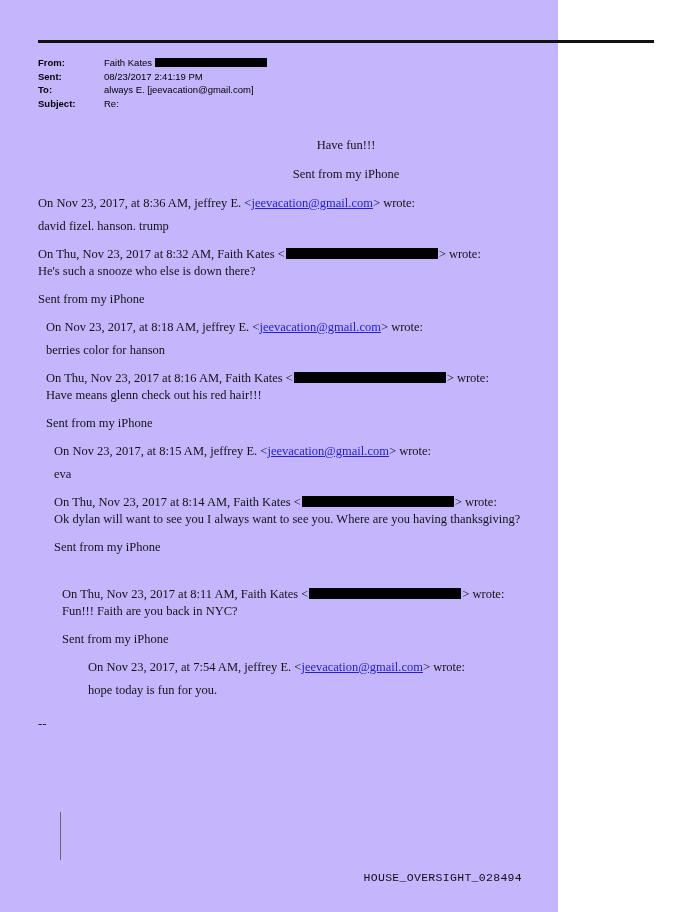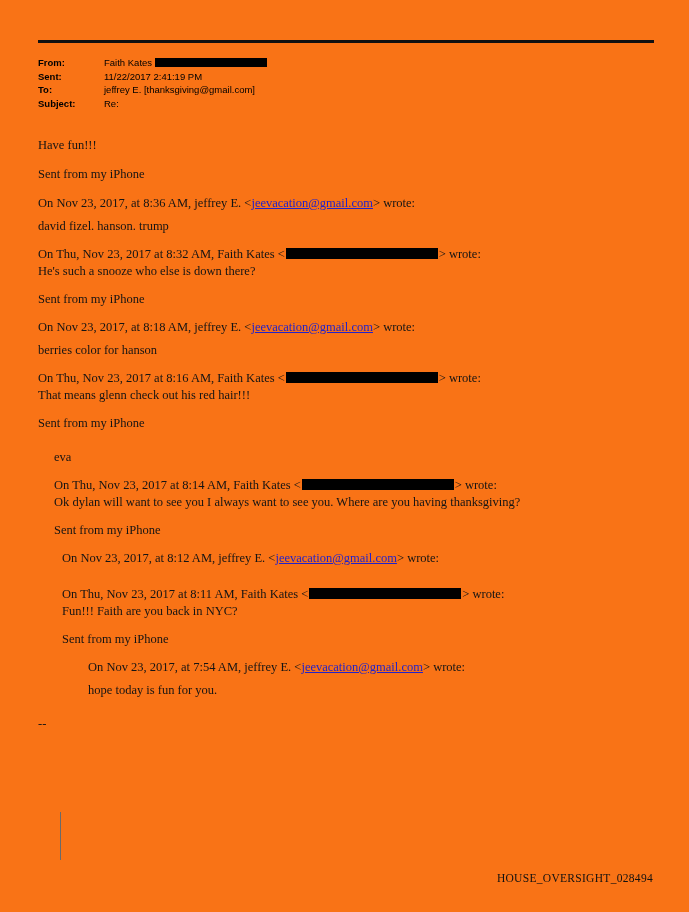--- a/index.html
+++ b/index.html
@@ -11,23 +11,23 @@
     width: 689px;
     height: 912px;
     position: relative;
     font-family: "Liberation Serif", serif;
     color: #1a1a1a;
     overflow: hidden;
   }
   .page {
     position: absolute;
     left: 0; top: 0;
-    width: 689px;
+    width: 558px;
     height: 912px;
-    background: #f97316;
+    background: #c4b5fd;
   }
   .top-rule {
     position: absolute;
     left: 38px;
     top: 40px;
     width: 616px;
     height: 3px;
     background: #111;
   }
   
@@ -74,23 +74,24 @@
     font-family: "Liberation Serif", serif;
     font-size: 12.5px;
     line-height: 15px;
     color: #141414;
   }
   .blk {
     margin-bottom: 0;
   }
   .para {
     margin: 0 0 14px 8px;
+    text-align: center;
   }
   .lvl0 { margin-left: 0px; }
-  .lvl1 { }
+  .lvl1 { margin-left: 8px; }
   .lvl2 { margin-left: 16px; }
   .lvl3 { margin-left: 24px; }
   .lvl4 { margin-left: 50px; }
 
   a.mail {
     color: #2222cc;
     text-decoration: underline;
   }
   .quote-redact {
     display: inline-block;
@@ -119,21 +120,21 @@
     top: 812px;
     width: 1px;
     height: 48px;
     background: #6a6a6a;
   }
   
   .bates {
     position: absolute;
     right: 36px;
     bottom: 28px;
-    font-family: Liberation Serif, serif;
+    font-family: Liberation Mono, monospace;
     font-size: 11.5px;
     letter-spacing: 0.3px;
     color: #111;
   }
   .spacer-6 { height: 6px; }
 </style>
 </head>
 <body>
 
 <div class="page">
@@ -142,25 +143,25 @@
 
   <div class="header">
     <div class="hdr-row">
       <div class="hdr-label">From:</div>
       <div class="hdr-value">
         <span>Faith Kates</span><span class="redact w-from"></span>
       </div>
     </div>
     <div class="hdr-row">
       <div class="hdr-label">Sent:</div>
-      <div class="hdr-value">11/22/2017 2:41:19 PM</div>
+      <div class="hdr-value">08/23/2017 2:41:19 PM</div>
     </div>
     <div class="hdr-row">
       <div class="hdr-label">To:</div>
-      <div class="hdr-value">jeffrey E. [thanksgiving@gmail.com]</div>
+      <div class="hdr-value">always E. [jeevacation@gmail.com]</div>
     </div>
     <div class="hdr-row">
       <div class="hdr-label">Subject:</div>
       <div class="hdr-value">Re:</div>
     </div>
   </div>
 
   <div class="body">
 
     <p class="para lvl0">Have fun!!!</p>
@@ -179,37 +180,37 @@
     </div>
 
     <div class="blk lvl1">
       <p class="reply-head"><span>On Nov 23, 2017, at 8:18 AM, jeffrey E. &lt;</span><a class="mail" href="#">jeevacation@gmail.com</a><span>&gt; wrote:</span></p>
       <div class="spacer-6"></div>
       <p class="reply-text">berries  color for hanson</p>
     </div>
 
     <div class="blk lvl1">
       <p class="reply-head"><span>On Thu, Nov 23, 2017 at 8:16 AM, Faith Kates &lt;</span><span class="quote-redact"></span><span>&gt; wrote:</span></p>
-      <p class="reply-text lvl1">That means glenn check out his red hair!!!</p>
+      <p class="reply-text lvl1">Have means glenn check out his red hair!!!</p>
       <p class="sentfrom lvl1">Sent from my iPhone</p>
     </div>
 
     <div class="blk lvl2">
+      <p class="reply-head"><span>On Nov 23, 2017, at 8:15 AM, jeffrey E. &lt;</span><a class="mail" href="#">jeevacation@gmail.com</a><span>&gt; wrote:</span></p>
       <div class="spacer-6"></div>
       <p class="reply-text">eva</p>
     </div>
 
     <div class="blk lvl2">
       <p class="reply-head"><span>On Thu, Nov 23, 2017 at 8:14 AM, Faith Kates &lt;</span><span class="quote-redact"></span><span>&gt; wrote:</span></p>
       <p class="reply-text lvl1">Ok dylan will want to see you I always want to see you. Where are you having thanksgiving?</p>
       <p class="sentfrom lvl1">Sent from my iPhone</p>
     </div>
 
     <div class="blk lvl3">
-      <p class="reply-head"><span>On Nov 23, 2017, at 8:12 AM, jeffrey E. &lt;</span><a class="mail" href="#">jeevacation@gmail.com</a><span>&gt; wrote:</span></p>
       <div class="spacer-6"></div>
     </div>
 
     <div class="blk lvl3">
       <p class="reply-head"><span>On Thu, Nov 23, 2017 at 8:11 AM, Faith Kates &lt;</span><span class="quote-redact"></span><span>&gt; wrote:</span></p>
       <p class="reply-text lvl1">Fun!!! Faith are you back in NYC?</p>
       <p class="sentfrom lvl1">Sent from my iPhone</p>
     </div>
 
     <div class="blk lvl4">

